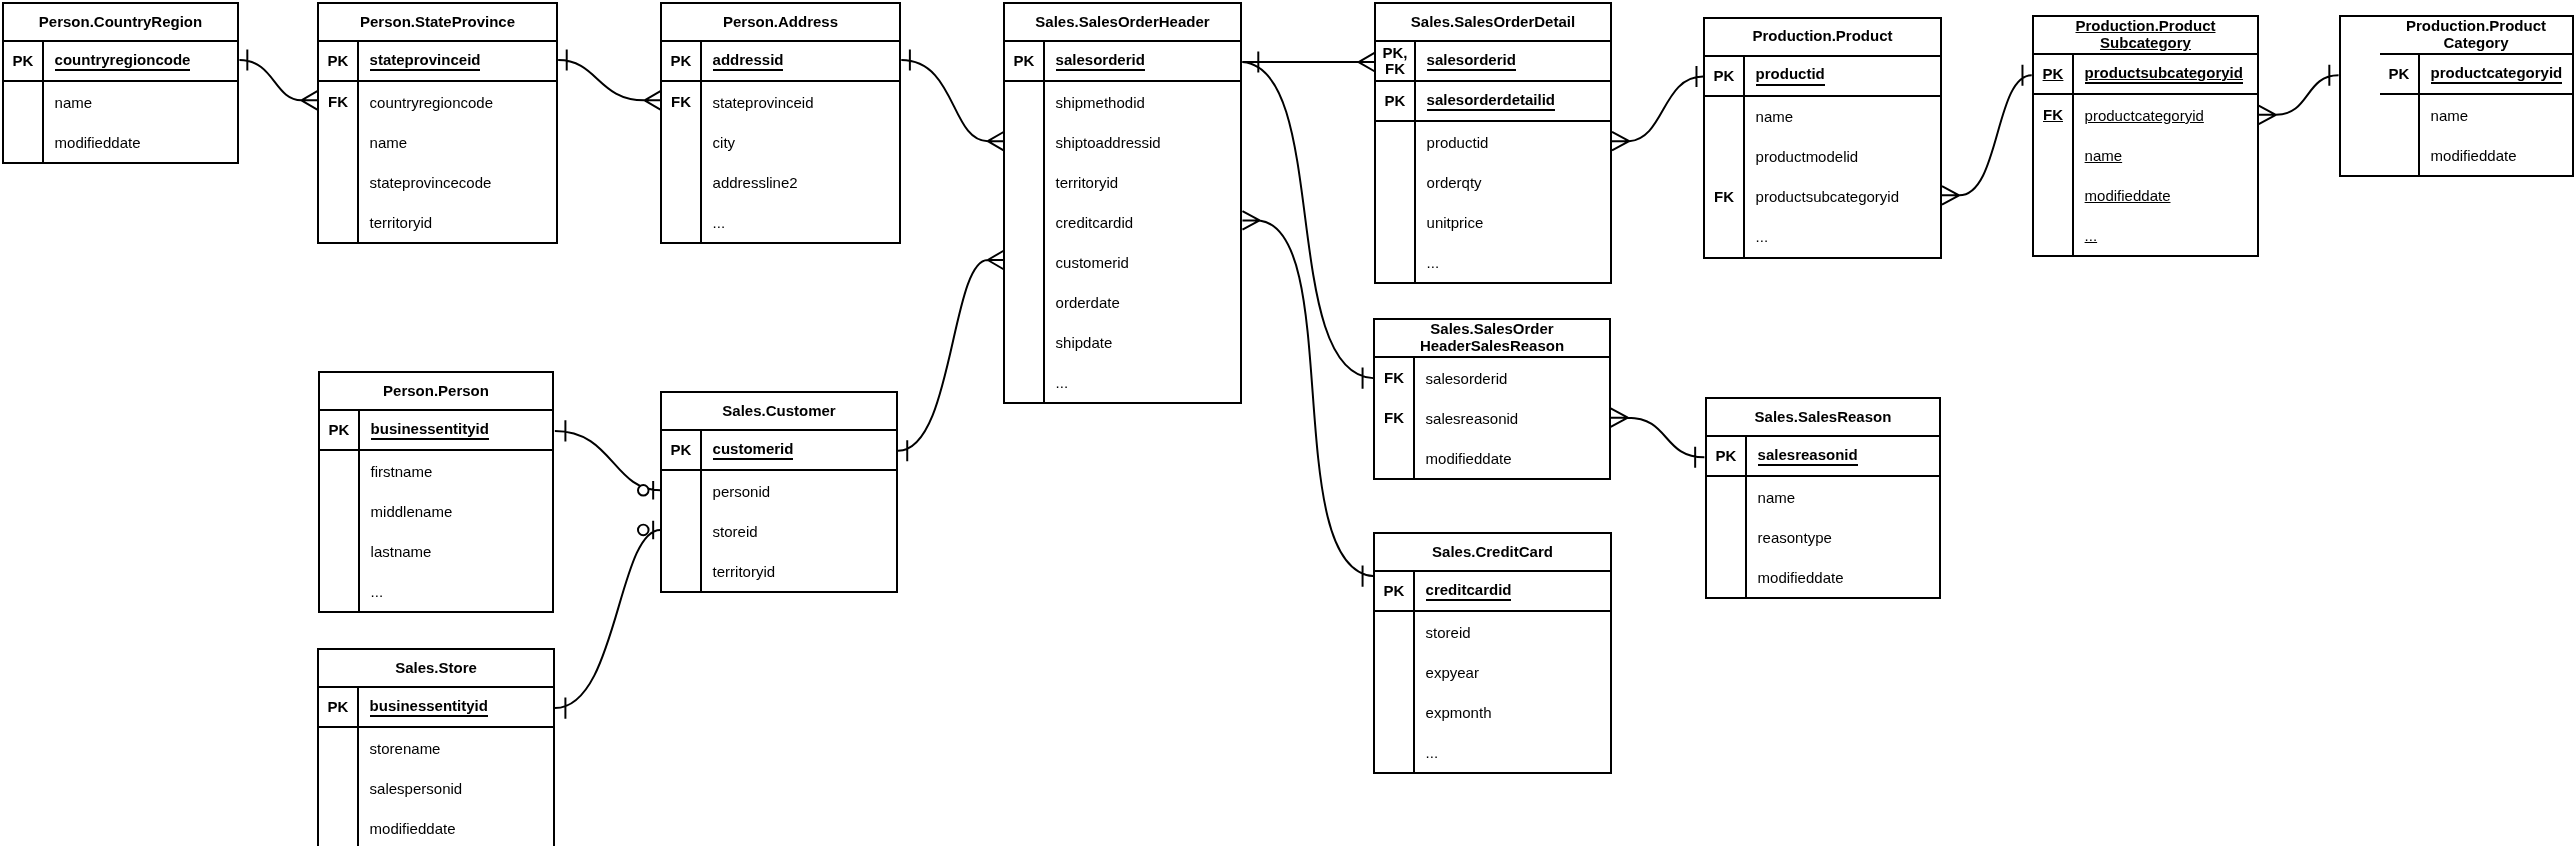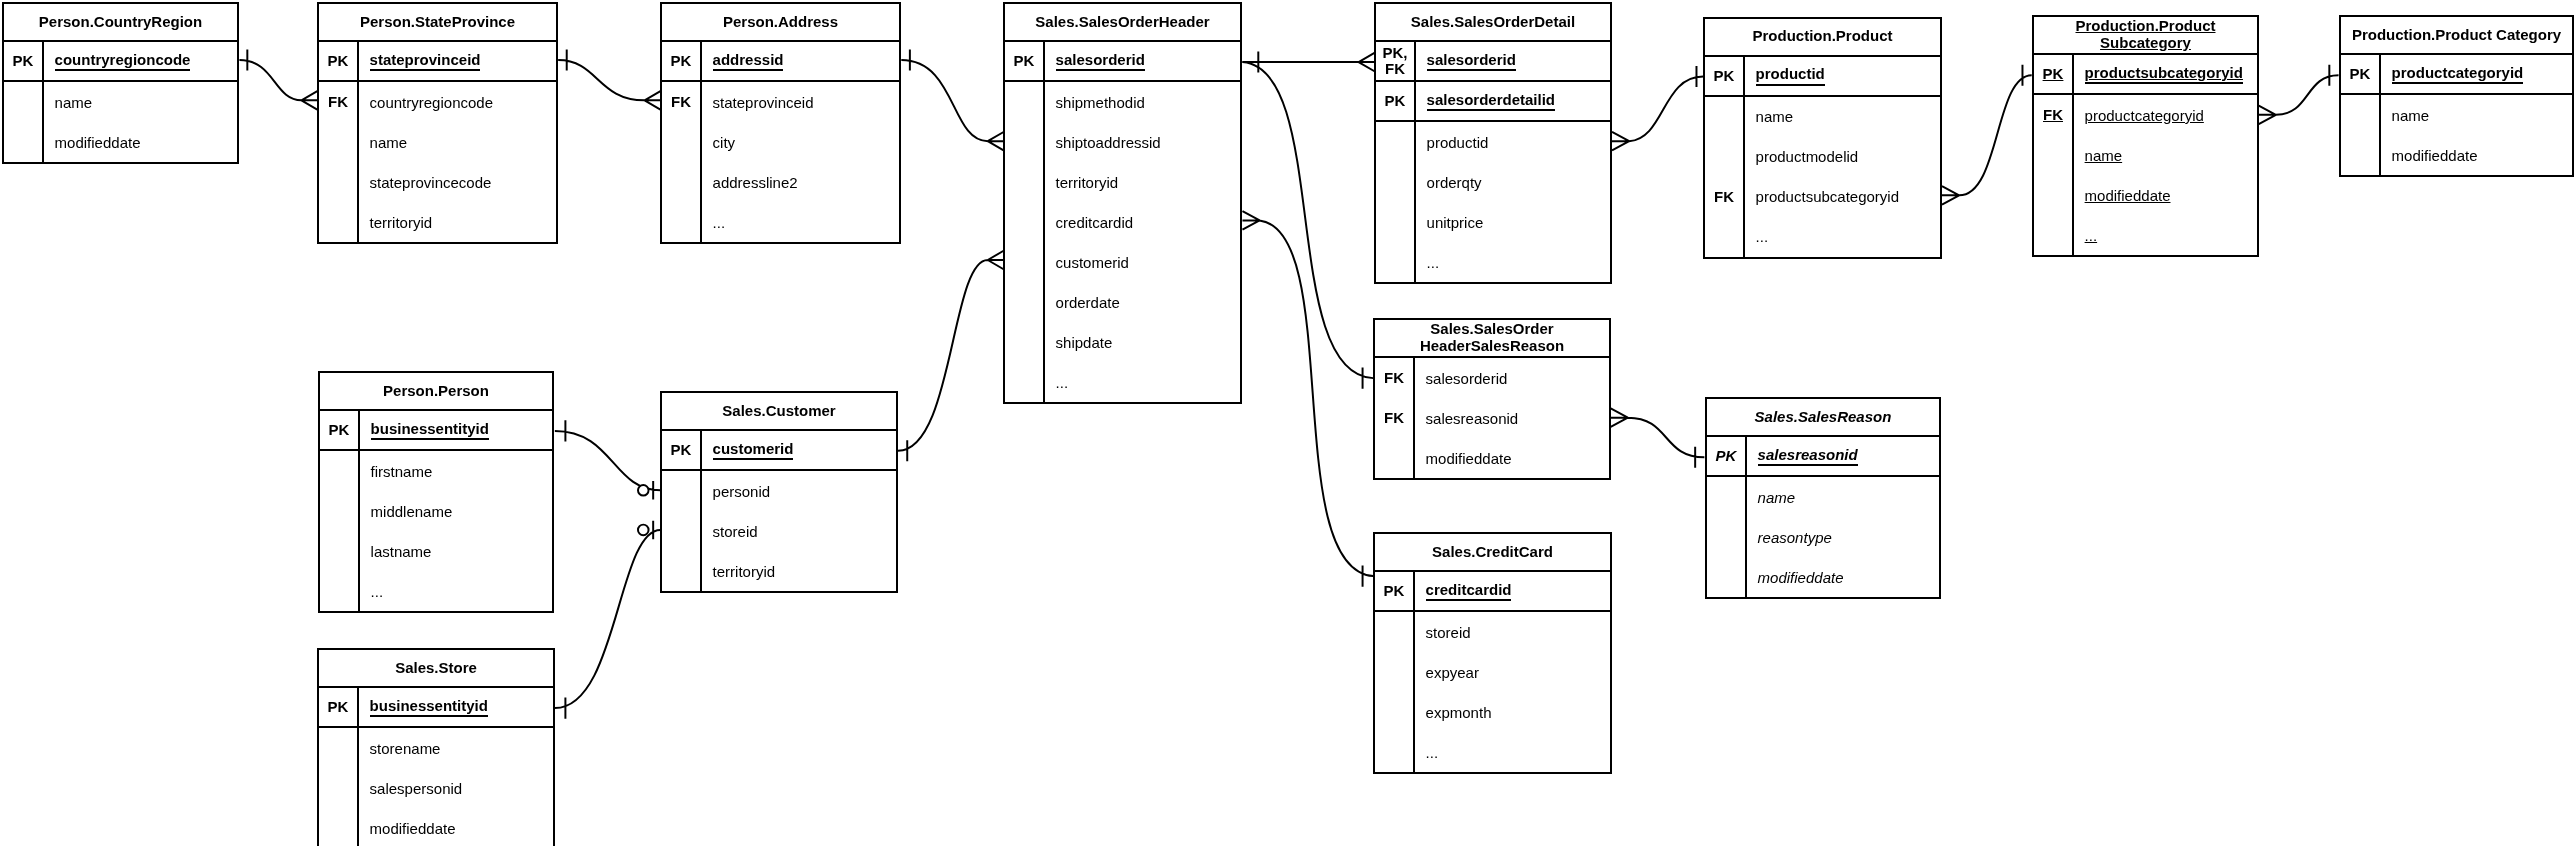--- a/index.html
+++ b/index.html
@@ -285,21 +285,21 @@
           <span>modifieddate</span>
         </div>
       </div>
       <div class="row">
         <div class="key"></div>
         <div class="nm">
           <span>...</span>
         </div>
       </div>
     </div>
-    <div class="tbl" style="left: 2339px; top: 15px; width: 235px;">
+    <div class="tbl" style="left: 2339px; top: 15px; width: 235px; padding-left: 39px;">
       <div class="title">Production.Product Category</div>
       <div class="row boxed">
         <div class="key">PK</div>
         <div class="nm">
           <span class="pk">productcategoryid</span>
         </div>
       </div>
       <div class="row">
         <div class="key"></div>
         <div class="nm">
@@ -414,21 +414,21 @@
           <span>salesreasonid</span>
         </div>
       </div>
       <div class="row">
         <div class="key"></div>
         <div class="nm">
           <span>modifieddate</span>
         </div>
       </div>
     </div>
-    <div class="tbl" style="left: 1705px; top: 397px; width: 236px; font-style: italic;">
+    <div class="tbl" style="left: 1705px; top: 397px; width: 236px;">
       <div class="title">Sales.SalesReason</div>
       <div class="row boxed">
         <div class="key">PK</div>
         <div class="nm">
           <span class="pk">salesreasonid</span>
         </div>
       </div>
       <div class="row">
         <div class="key"></div>
         <div class="nm">

